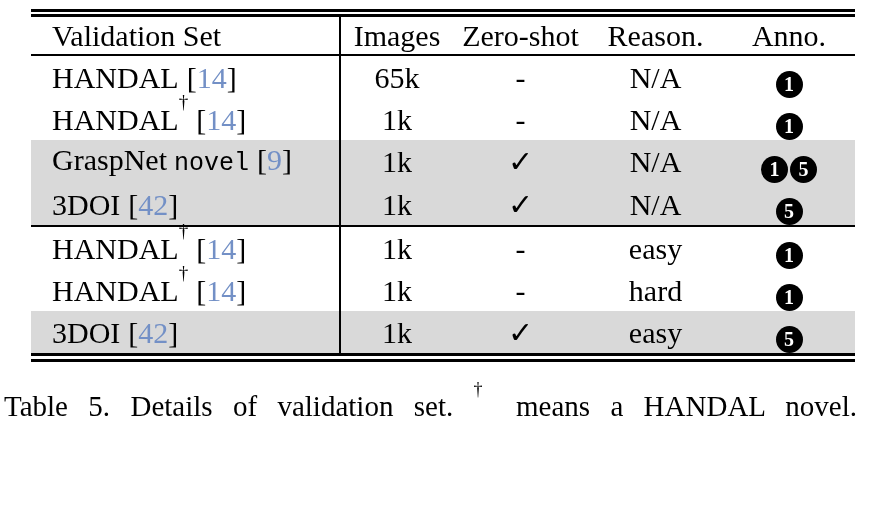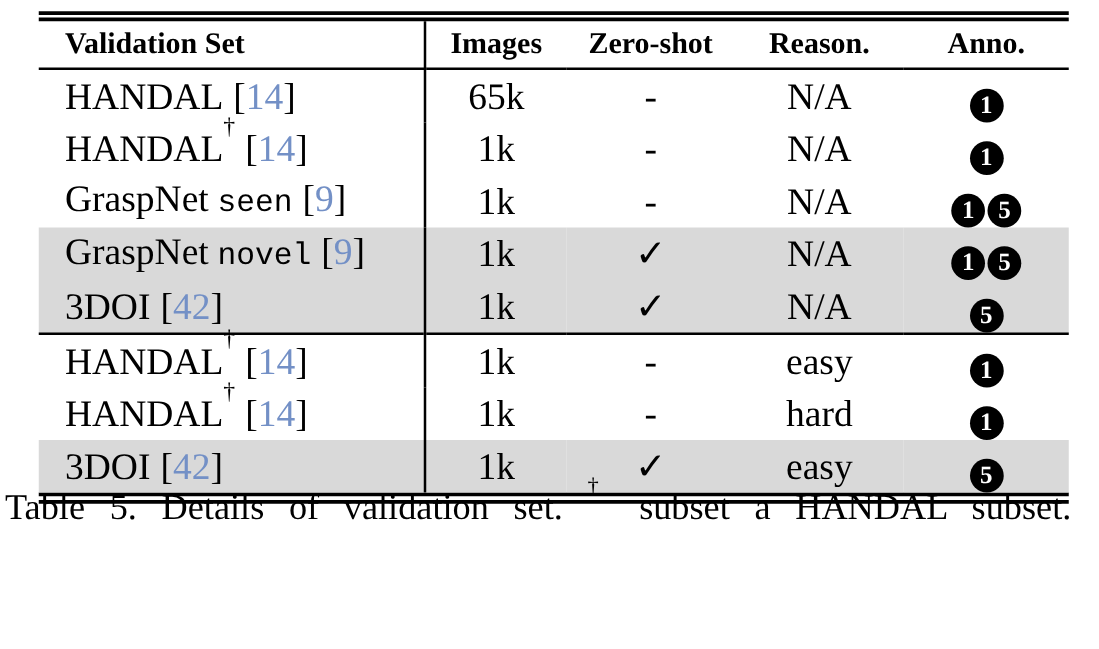--- a/index.html
+++ b/index.html
@@ -17,21 +17,21 @@
   }
 
   
   .tbl-wrap {
     position: absolute; left: 31px; top: 9px; width: 824px;
     border-top: 8px double #000;
     border-bottom: 9px double #000;
   }
   table { width: 100%; border-collapse: collapse; table-layout: fixed; }
   th {
-    font-weight: bold; font-size: 24px; height: 37px; line-height: 37px;
+    font-weight: normal; font-size: 30px; height: 37px; line-height: 37px;
     padding: 0; text-align: center; border-bottom: 2.5px solid #000;
     white-space: nowrap;
   }
   td {
     font-size: 30px; height: 39px; line-height: 39px;
     padding: 0; text-align: center; white-space: nowrap;
   }
   th:first-child, td:first-child {
     text-align: left; padding-left: 21px; border-right: 2px solid #000;
   }
@@ -99,27 +99,20 @@
       </tr>
 
       <tr class="">
         <td><span>HANDAL</span><sup class="dg">†</sup><span class="citew"><span>[</span><span class="cite-num">14</span><span>]</span></span></td>
         <td>1k</td>
         <td>-</td>
         <td>N/A</td>
         <td><span class="circ">1</span></td>
       </tr>
 
-      <tr class="">
-        <td><span>GraspNet</span><span class="mono">seen</span><span class="citew"><span>[</span><span class="cite-num">9</span><span>]</span></span></td>
-        <td>1k</td>
-        <td>-</td>
-        <td>N/A</td>
-        <td><span class="circ">1</span><span class="circ">5</span></td>
-      </tr>
 
       <tr class="gray">
         <td><span>GraspNet</span><span class="mono">novel</span><span class="citew"><span>[</span><span class="cite-num">9</span><span>]</span></span></td>
         <td>1k</td>
         <td>✓</td>
         <td>N/A</td>
         <td><span class="circ">1</span><span class="circ">5</span></td>
       </tr>
 
       <tr class="gray">
@@ -156,15 +149,15 @@
 
     </tbody>
   </table>
 </div>
 
 <div class="caption">
   <div class="cap-line">
     <span>Table 5.</span>
     <span class="cap-b">Details of validation set.</span>
     <sup class="cap-sup">†</sup>
-    <span>subset a HANDAL subset.</span>
+    <span>means a HANDAL novel.</span>
   </div>
 </div>
 
 </body></html>

